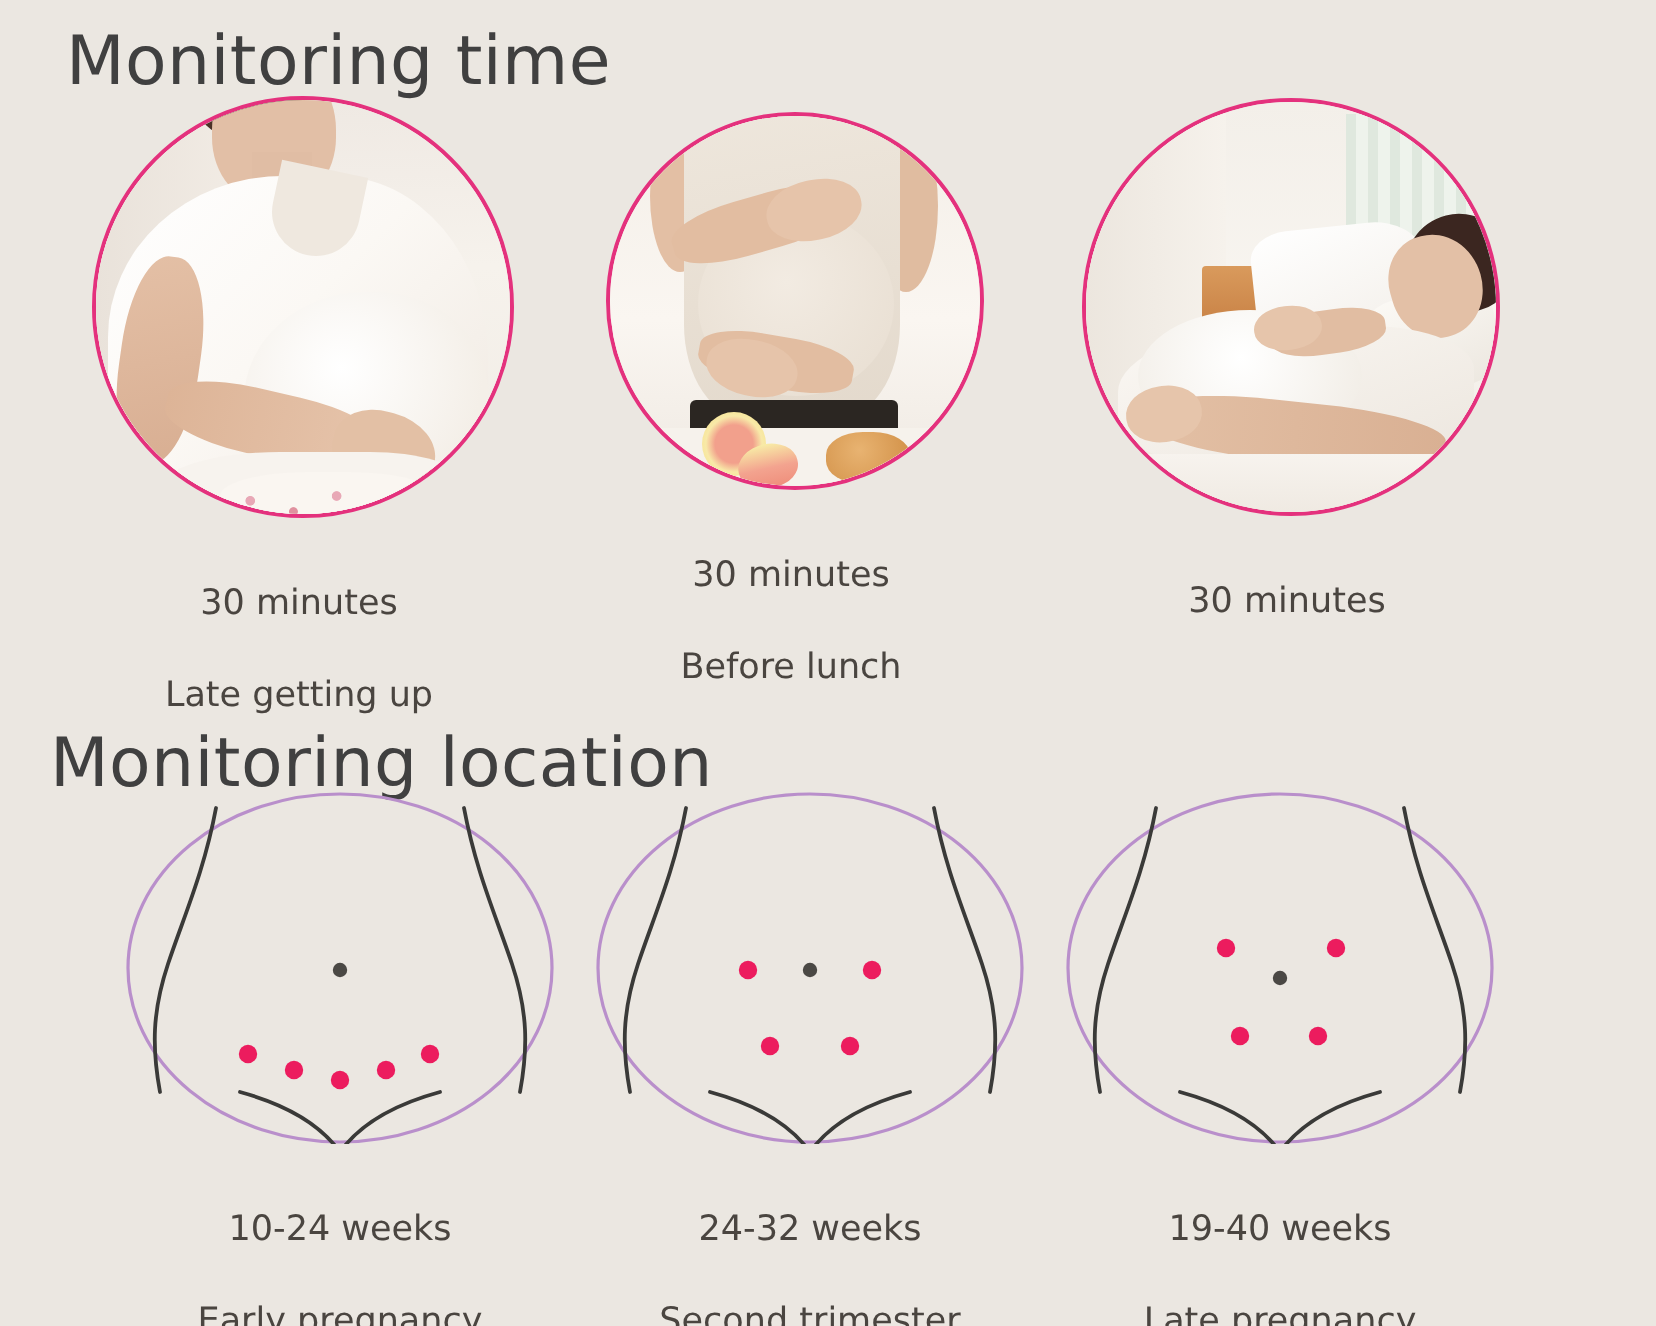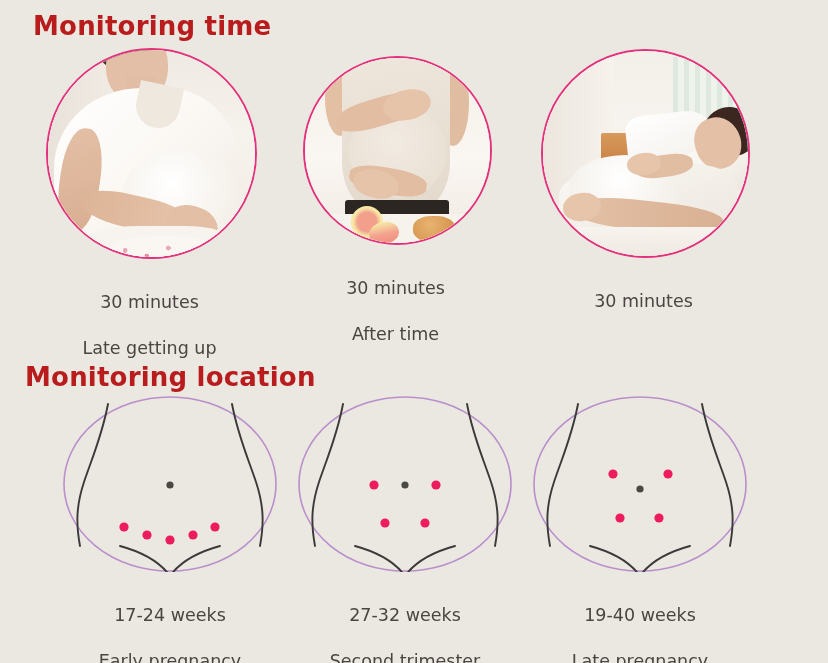--- a/index.html
+++ b/index.html
@@ -4,23 +4,23 @@
 <style>
   html,body{margin:0;padding:0;}
   body{
     width:828px;height:663px;
     background:#ebe7e1;
     font-family:"DejaVu Sans","Liberation Sans",sans-serif;
     overflow:hidden;position:relative;
   }
   .section-title{
     position:absolute;
-    color:#b91c1c;
-    font-size:26px;
-    font-weight:700;
+    color:#404040;
+    font-size:34px;
+    font-weight:400;
     letter-spacing:0.2px;
     white-space:nowrap;
   }
   #title-time{left:33px;top:11px;}
   #title-location{left:25px;top:350px;margin-top:12px;}
 
   .card{position:absolute;}
   .photo-circle{
     position:relative;
     border-radius:50%;
@@ -187,21 +187,21 @@
       <div class="handBot"></div>
     <div class="waistband"></div>
       <div class="table"></div>
     <div class="berries"></div>
       <div class="grapefruit1"></div>
     <div class="grapefruit2"></div>
       <div class="pastry"></div>
   </div>
   <div class="caption" style="width:185px;">
     <div>30 minutes</div>
-    <div>After time</div>
+    <div>Before lunch</div>
   </div>
 </div>
 
 <div class="card" style="left:541px;top:49px;">
   <div class="photo-circle p3">
     <div class="bg"></div>
       <div class="wallL"></div>
       <div class="headboard"></div>
     <div class="nightstand"></div>
       <div class="pillow1"></div>
@@ -233,42 +233,42 @@
         <path d="M 158,150 C 136,156 118,166 108,180" fill="none" stroke="#3a3a38" stroke-width="1.9" stroke-linecap="round"></path>
         <circle cx="108" cy="89" r="3.6" fill="#2e2b28" opacity="0.85"></circle>
         <circle cx="62" cy="131" r="4.6" fill="#ec1c5e"></circle>
         <circle cx="85" cy="139" r="4.6" fill="#ec1c5e"></circle>
         <circle cx="108" cy="144" r="4.6" fill="#ec1c5e"></circle>
         <circle cx="131" cy="139" r="4.6" fill="#ec1c5e"></circle>
         <circle cx="153" cy="131" r="4.6" fill="#ec1c5e"></circle>
       </svg>
     </div>
   <div class="caption" style="width:216px;">
-    <div>17-24 weeks</div>
+    <div>10-24 weeks</div>
     <div>Early pregnancy</div>
   </div>
 </div>
 
 <div class="card diagram-wrap" style="left:297px;top:396px;">
   <div class="diagram" id="diag-1">
       <svg width="216" height="176" viewBox="0 0 216 176">
         <ellipse cx="108" cy="88" rx="106" ry="87" fill="none" stroke="#b98fcb" stroke-width="1.6"></ellipse>
         <path d="M 46,8 C 40,40 30,62 22,86 C 14,110 14,128 18,150" fill="none" stroke="#3a3a38" stroke-width="1.9" stroke-linecap="round"></path>
         <path d="M 170,8 C 176,40 186,62 194,86 C 202,110 202,128 198,150" fill="none" stroke="#3a3a38" stroke-width="1.9" stroke-linecap="round"></path>
         <path d="M 58,150 C 80,156 98,166 108,180" fill="none" stroke="#3a3a38" stroke-width="1.9" stroke-linecap="round"></path>
         <path d="M 158,150 C 136,156 118,166 108,180" fill="none" stroke="#3a3a38" stroke-width="1.9" stroke-linecap="round"></path>
         <circle cx="108" cy="89" r="3.6" fill="#2e2b28" opacity="0.85"></circle>
         <circle cx="77" cy="89" r="4.6" fill="#ec1c5e"></circle>
         <circle cx="139" cy="89" r="4.6" fill="#ec1c5e"></circle>
         <circle cx="88" cy="127" r="4.6" fill="#ec1c5e"></circle>
         <circle cx="128" cy="127" r="4.6" fill="#ec1c5e"></circle>
       </svg>
     </div>
   <div class="caption" style="width:216px;">
-    <div>27-32 weeks</div>
+    <div>24-32 weeks</div>
     <div>Second trimester</div>
   </div>
 </div>
 
 <div class="card diagram-wrap" style="left:532px;top:396px;">
   <div class="diagram" id="diag-2">
       <svg width="216" height="176" viewBox="0 0 216 176">
         <ellipse cx="108" cy="88" rx="106" ry="87" fill="none" stroke="#b98fcb" stroke-width="1.6"></ellipse>
         <path d="M 46,8 C 40,40 30,62 22,86 C 14,110 14,128 18,150" fill="none" stroke="#3a3a38" stroke-width="1.9" stroke-linecap="round"></path>
         <path d="M 170,8 C 176,40 186,62 194,86 C 202,110 202,128 198,150" fill="none" stroke="#3a3a38" stroke-width="1.9" stroke-linecap="round"></path>

